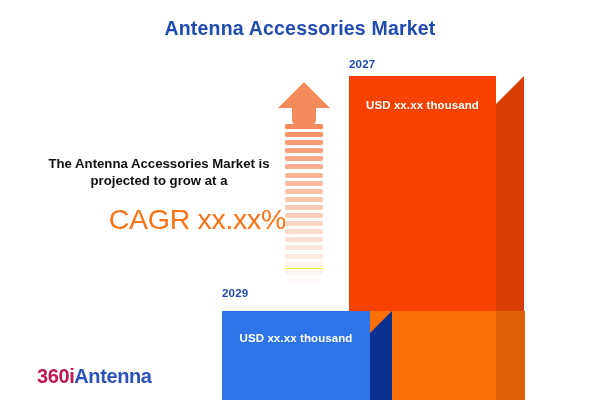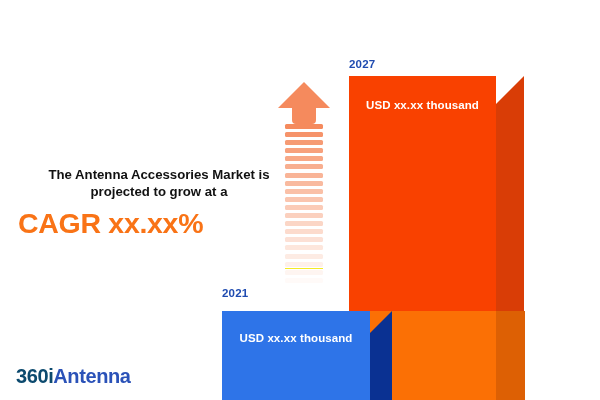--- a/index.html
+++ b/index.html
@@ -35,53 +35,53 @@
     font-size: 19.5px;
     font-weight: bold;
     color: #1f4bb0;
     letter-spacing: 0.2px;
   }
 
   
   #statement {
     position: absolute;
     left: 18px;
-    top: 166px;
+    top: 155px;
     width: 268px;
     text-align: center;
   }
   #statement-line {
     font-size: 13.2px;
     font-weight: bold;
     color: #111111;
     line-height: 17px;
     text-align: center;
     padding-left: 14px;
   }
   #cagr-value {
-    margin-top: 7px;
+    margin-top: 14px;
     font-size: 28.5px;
-    font-weight: bold;
+    font-weight: normal;
     color: #f97316;
     letter-spacing: -0.3px;
     white-space: nowrap;
-    text-align: left;
+    text-align: right;
   }
 
   
   #logo {
     position: absolute;
     left: 16px;
     top: 365px;
     font-size: 20px;
     font-weight: bold;
     letter-spacing: -0.4px;
     white-space: nowrap;
   }
-  #logo-mark { color: #0c4a6e; }
+  #logo-mark { color: #be185d; margin-left: 21px; }
   #logo-word { color: #2b52b8; }
 
   
   #growth-arrow {
     position: absolute;
     left: 278px;
     top: 82px;
     width: 52px;
     height: 210px;
   }
@@ -222,20 +222,21 @@
     font-weight: bold;
     color: #1f4bb0;
     letter-spacing: 0.2px;
   }
 </style>
 </head>
 <body>
 
 <div id="canvas">
 
+  <div id="chart-title">Antenna Accessories Market</div>
 
   <div id="statement">
     <div id="statement-line">The Antenna Accessories Market is projected to grow at a</div>
     <div id="cagr-value">CAGR xx.xx%</div>
   </div>
 
   <div id="logo">
     <span id="logo-mark">360i</span><span id="logo-word">Antenna</span>
   </div>
 
@@ -272,21 +273,21 @@
   <div id="year-2032">2027</div>
 
   <div id="bar-2032" class="bar-group">
     <div id="bar-2032-side"></div>
     <div id="bar-2032-side-lower"></div>
     <div id="bar-2032-front-upper"></div>
     <div id="bar-2032-front-lower"></div>
     <div id="bar-2032-label">USD xx.xx thousand</div>
   </div>
 
-  <div id="year-2024">2021</div>
+  <div id="year-2024">2029</div>
 
   <div id="bar-2024" class="bar-group">
     <div id="bar-2024-side"></div>
     <div id="bar-2024-front"></div>
     <div id="bar-2024-label">USD xx.xx thousand</div>
   </div>
 
 </div>
 
 </body></html>

